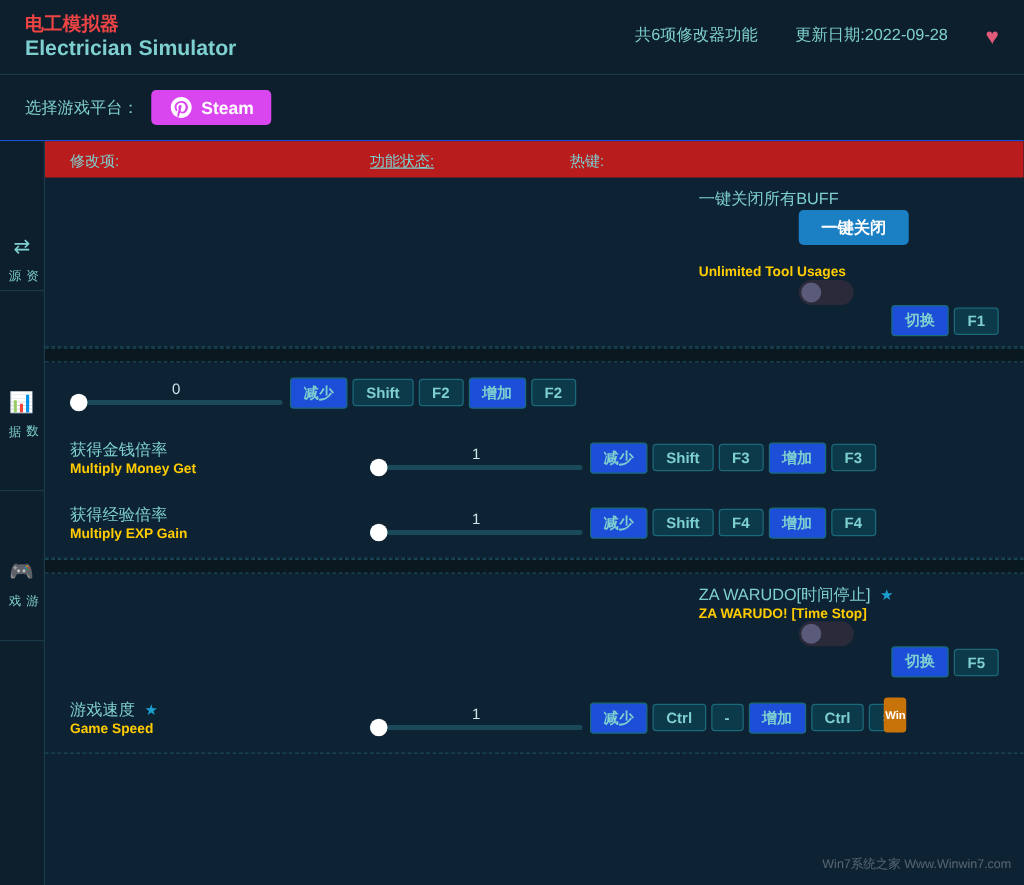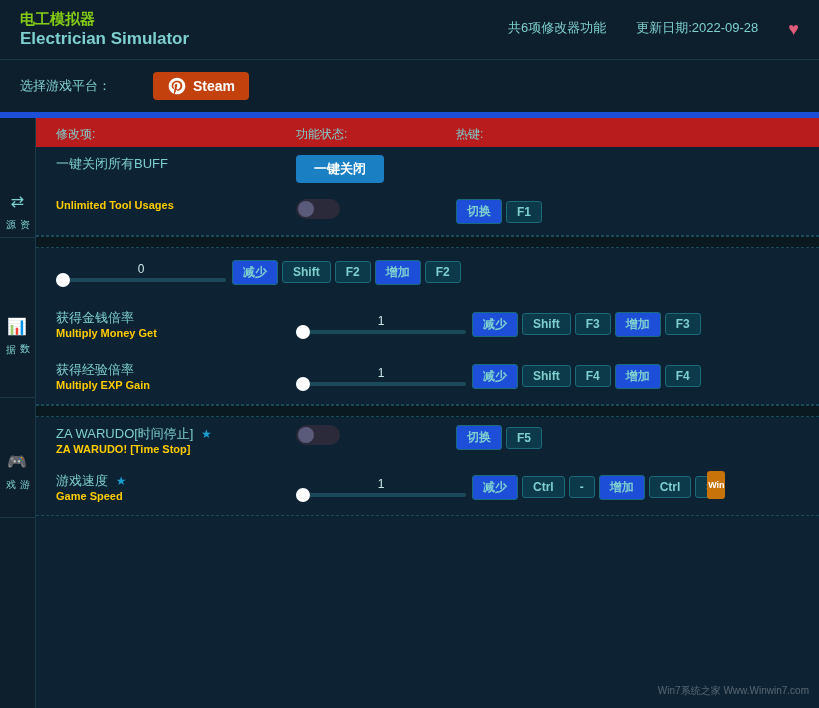--- a/index.html
+++ b/index.html
@@ -16,21 +16,21 @@
     .header {
       background-color: #0d1f2d;
       padding: 10px 20px;
       display: flex;
       align-items: center;
       justify-content: space-between;
       border-bottom: 1px solid #1a3a4a;
     }
     .header-title-block {}
     .header-title-cn {
-      color: #84cc16;
+      color: #ef4444;
       font-size: 15px;
       font-weight: bold;
     }
     .header-title-en {
       color: #7ecfcf;
       font-size: 17px;
       font-weight: bold;
     }
     .header-meta {
       display: flex;
@@ -43,30 +43,29 @@
       color: #e05a7a;
       font-size: 18px;
     }
 
     
     .platform-row {
       display: flex;
       align-items: center;
       padding: 12px 20px;
       background-color: #0d1f2d;
-      border-bottom: 6px solid #1d4ed8;
-      gap: 32px;
+      border-bottom: 1px solid #1d4ed8;
     }
     .platform-label {
       color: #7ecfcf;
       font-size: 13px;
       margin-right: 10px;
     }
     .steam-btn {
-      background-color: #c2410c;
+      background-color: #d946ef;
       color: #fff;
       border: none;
       border-radius: 4px;
       padding: 4px 14px;
       font-size: 14px;
       font-weight: bold;
       display: flex;
       align-items: center;
       gap: 6px;
       cursor: pointer;
@@ -124,29 +123,30 @@
       display: flex;
       align-items: center;
       padding: 8px 20px 4px 20px;
       background-color: #b91c1c;
     }
     .col-header {
       color: #7ecfcf;
       font-size: 12px;
     }
     .col-header.mod { width: 240px; }
-    .col-header.status { width: 160px; }
+    .col-header.status { width: 160px; text-decoration: underline; }
     .col-header.hotkey { flex: 1; }
 
     
     .mod-row {
       display: flex;
-      align-items: flex-start;
+      align-items: flex-end;
       padding: 8px 20px;
       min-height: 44px;
+      flex-direction: column;
     }
     .mod-name-block {
       width: 240px;
     }
     .mod-name-cn {
       color: #7ecfcf;
       font-size: 13px;
     }
     .mod-name-en {
       color: #c8e8e8;

